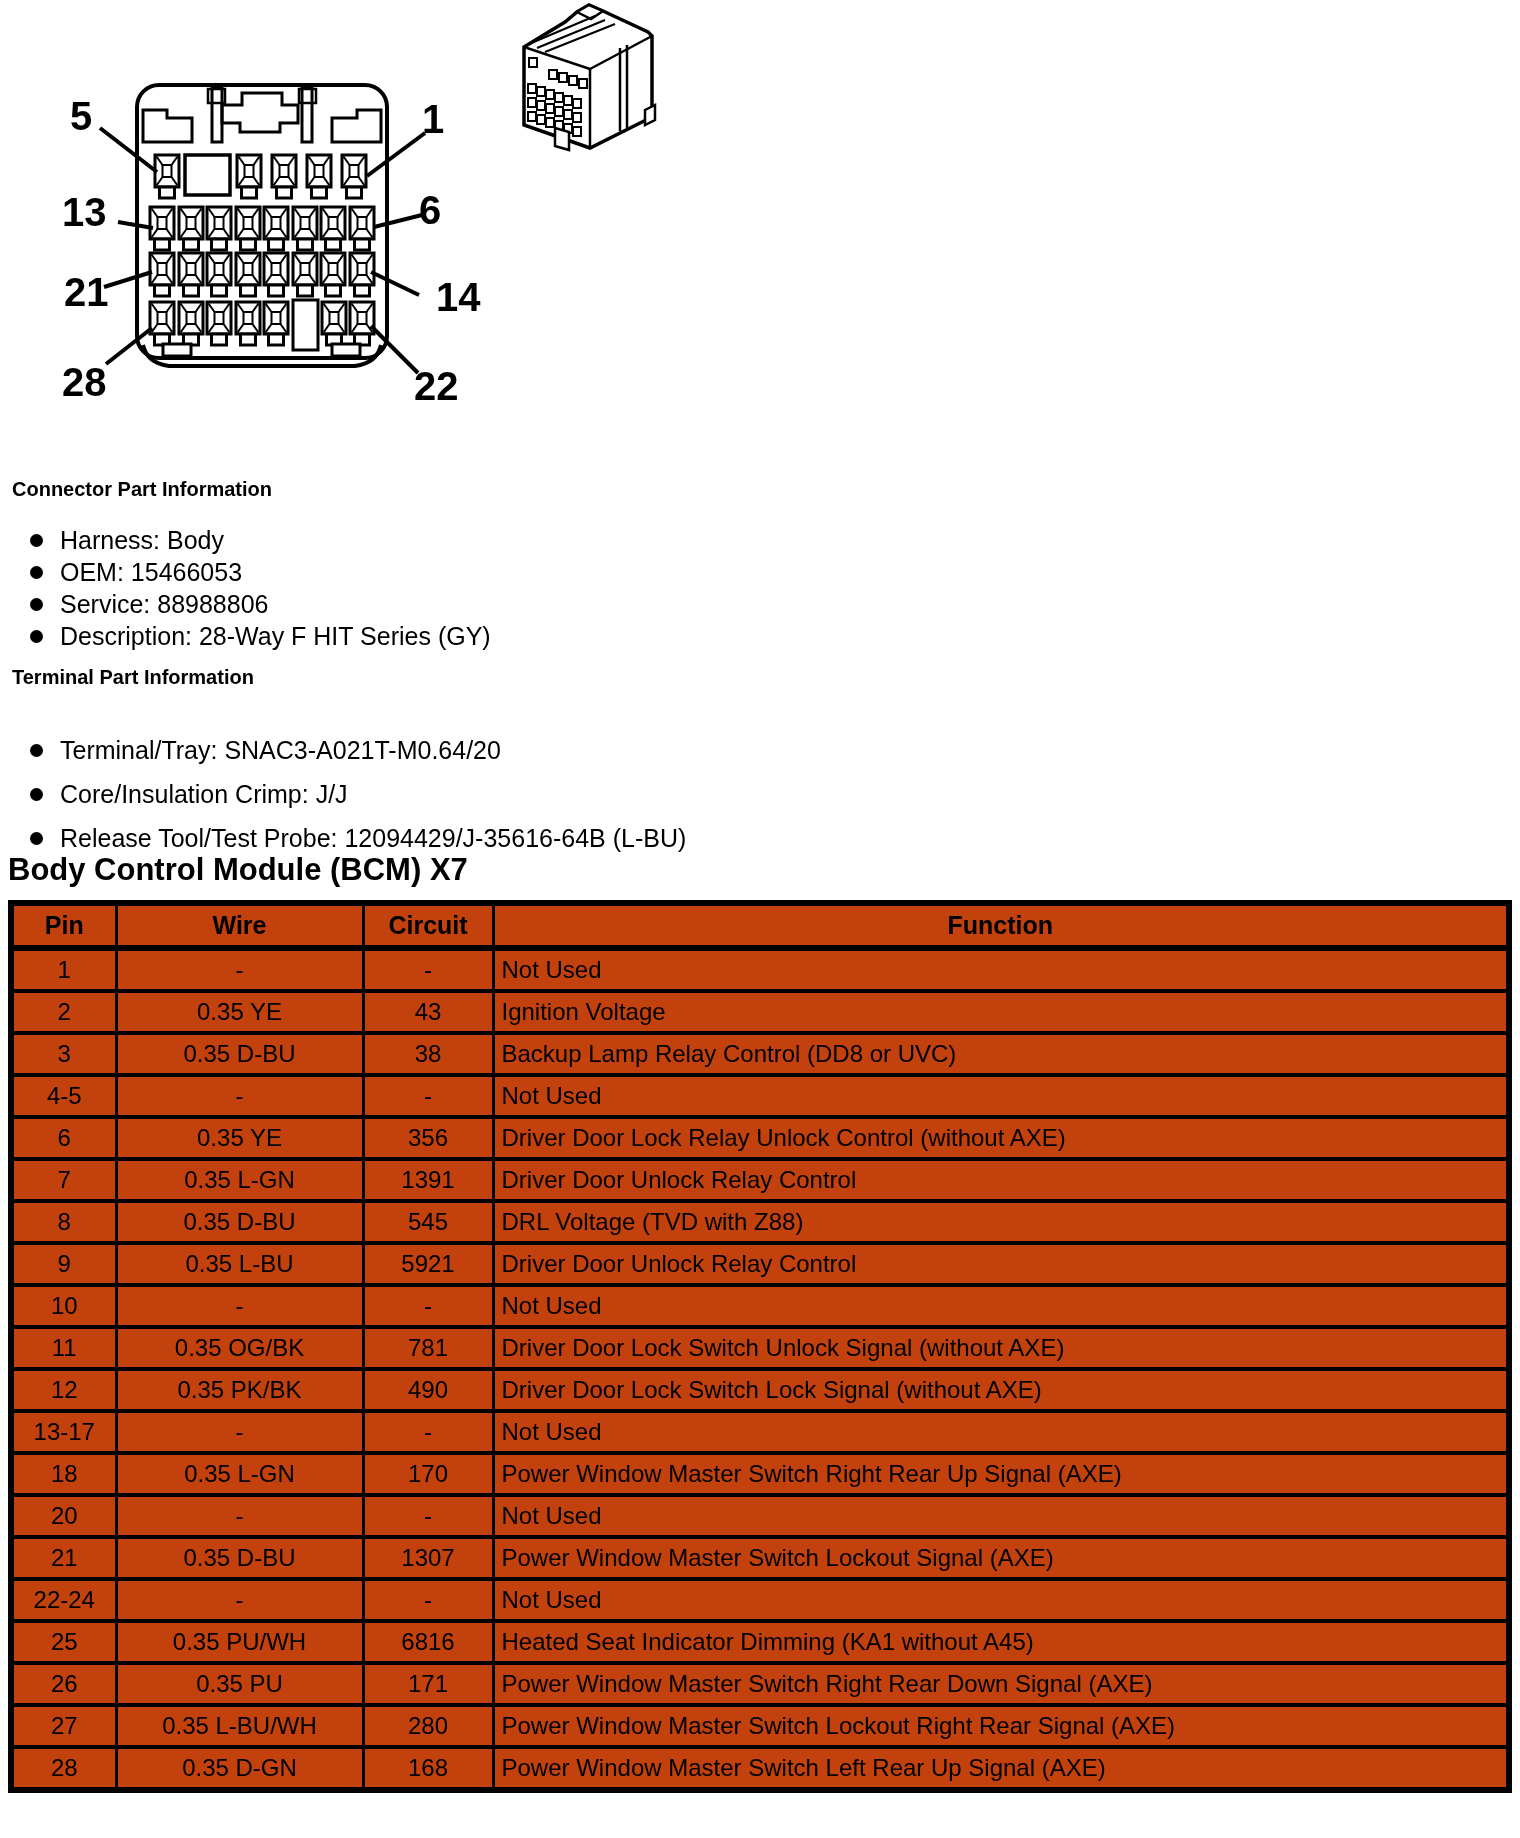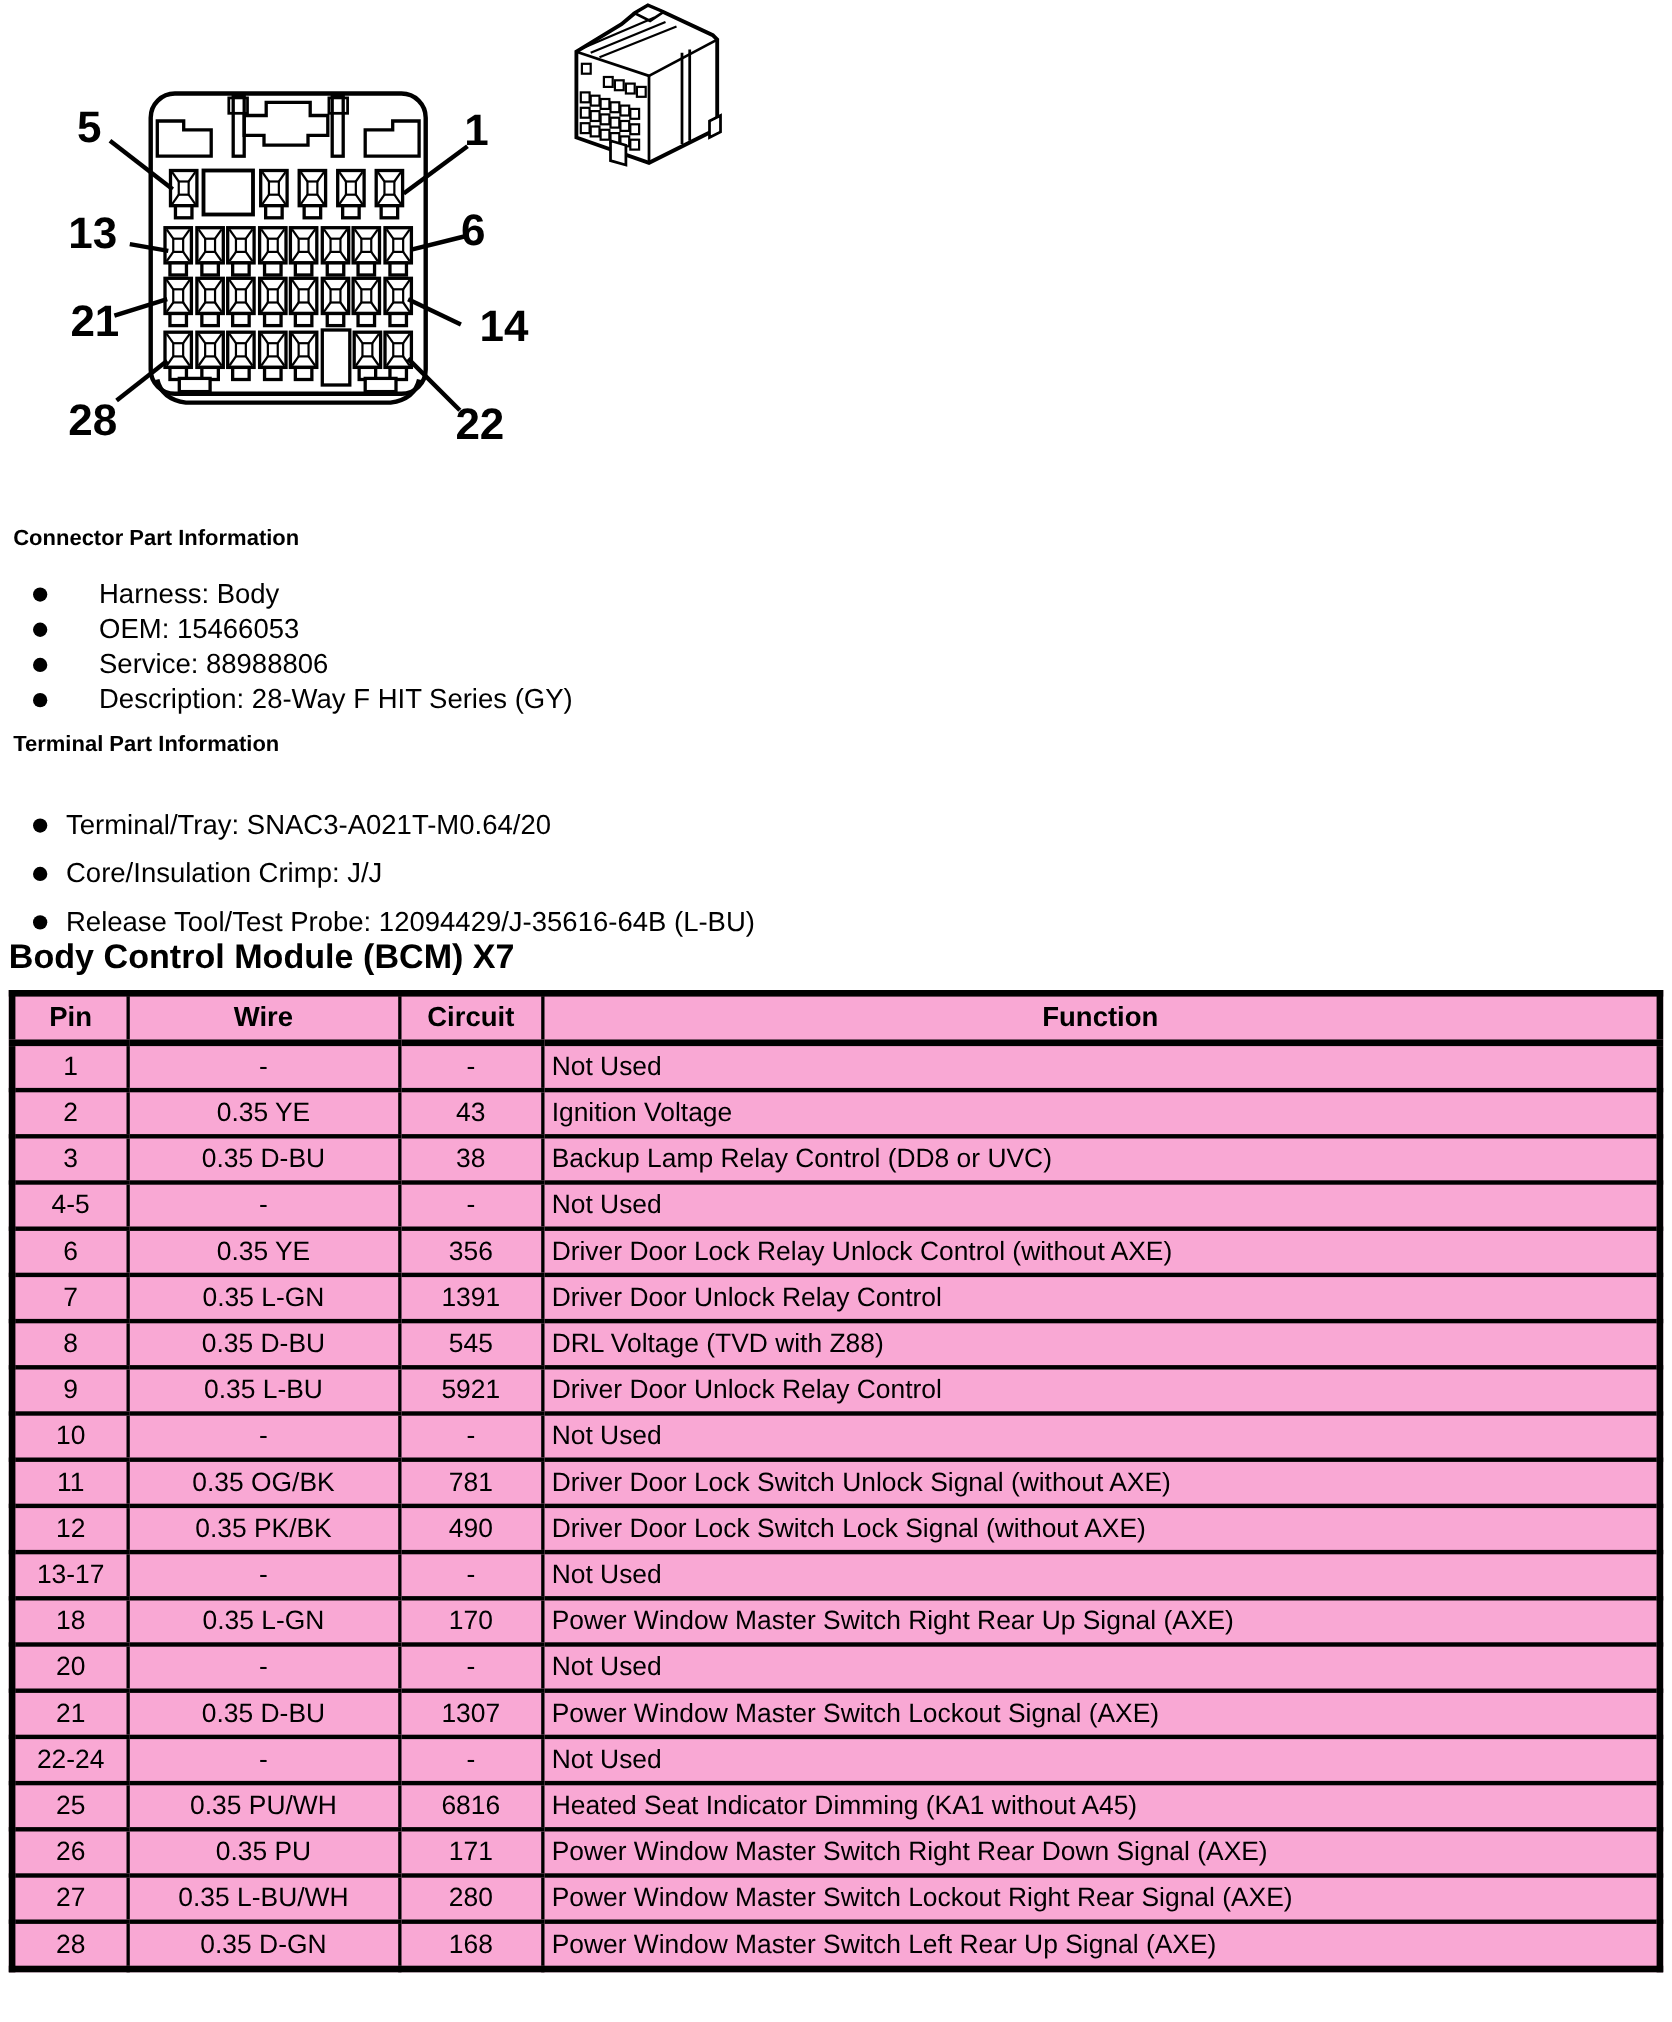--- a/index.html
+++ b/index.html
@@ -37,36 +37,36 @@
   .h-term{top:660px;}
   ul.blist{
     position:absolute;left:30px;margin:0;padding:0;list-style:none;
   }
   .list-conn{top:524px;}
   .list-term{top:721px;}
   ul.blist li{
     display:flex;align-items:center;
     font-size:25px;
   }
-  .list-conn li{height:32px;gap:30px;}
+  .list-conn li{height:32px;}
   .list-term li{height:30px;margin-top:14px;}
   .dot{
     display:inline-block;width:13px;height:13px;border-radius:50%;
     background:#000;margin-right:17px;flex:0 0 13px;
   }
   
   .table-title{
     position:absolute;left:8px;top:855px;width:1504px;
     text-align:left;font-size:31px;font-weight:700;line-height:30px;
   }
   table.pinout{
     position:absolute;left:8px;top:900px;width:1504px;
     border-collapse:collapse;table-layout:fixed;
     border:6px solid #000;
-    background:#f9a8d4;
+    background:#c2410c;
   }
   table.pinout th{
     font-size:25px;font-weight:700;height:37px;
     border:3px solid #000;border-bottom:6px solid #000;
     text-align:center;vertical-align:middle;
   }
   table.pinout td{
     font-size:24px;height:36px;
     border:3px solid #000;border-top:4px solid #000;border-bottom:4px solid #000;
     vertical-align:middle;white-space:nowrap;overflow:hidden;

